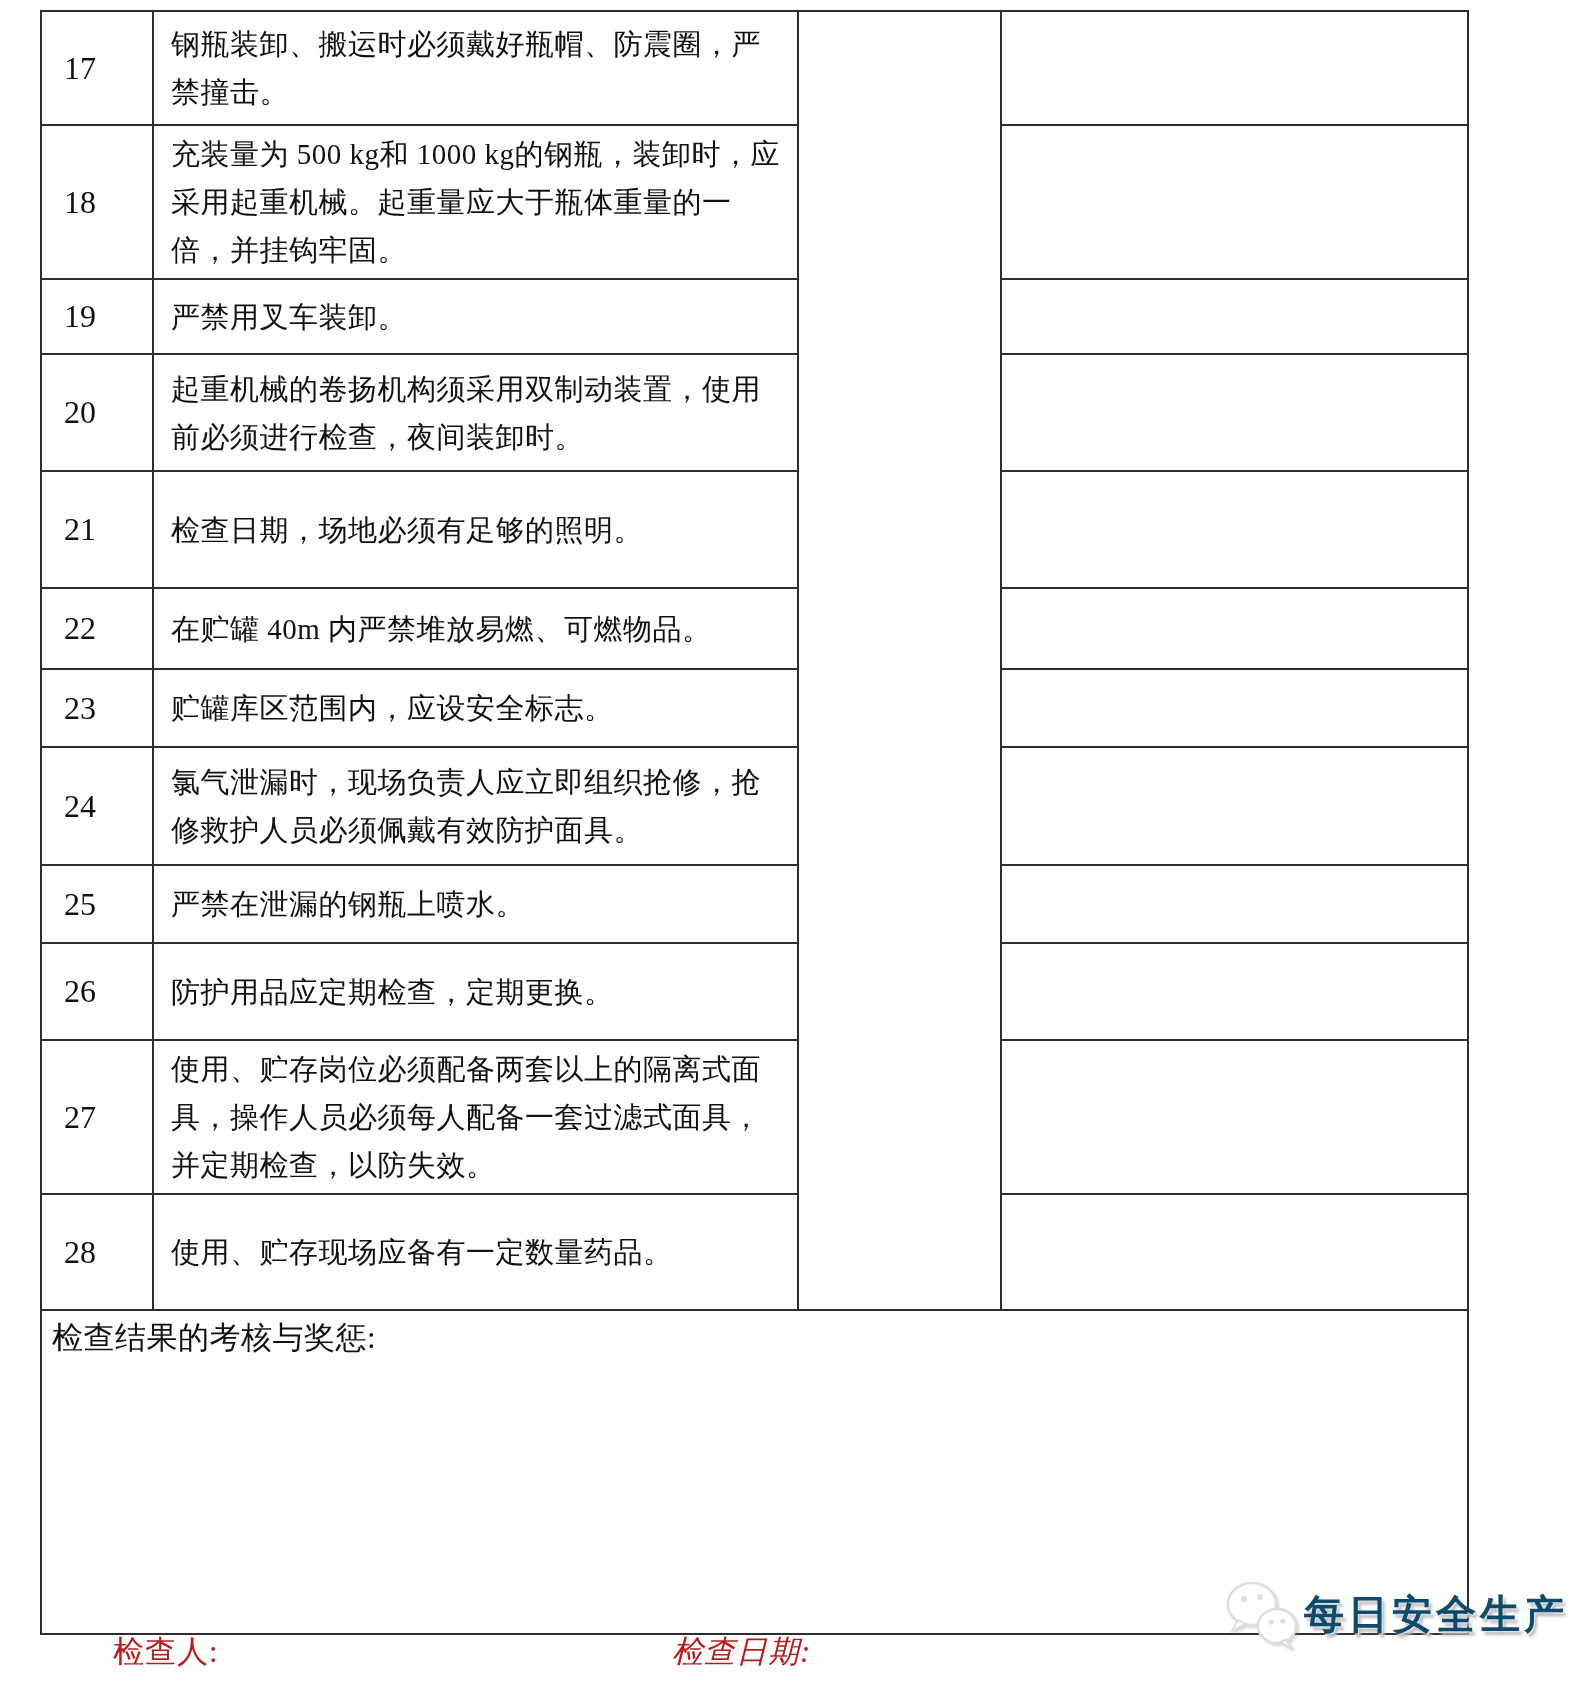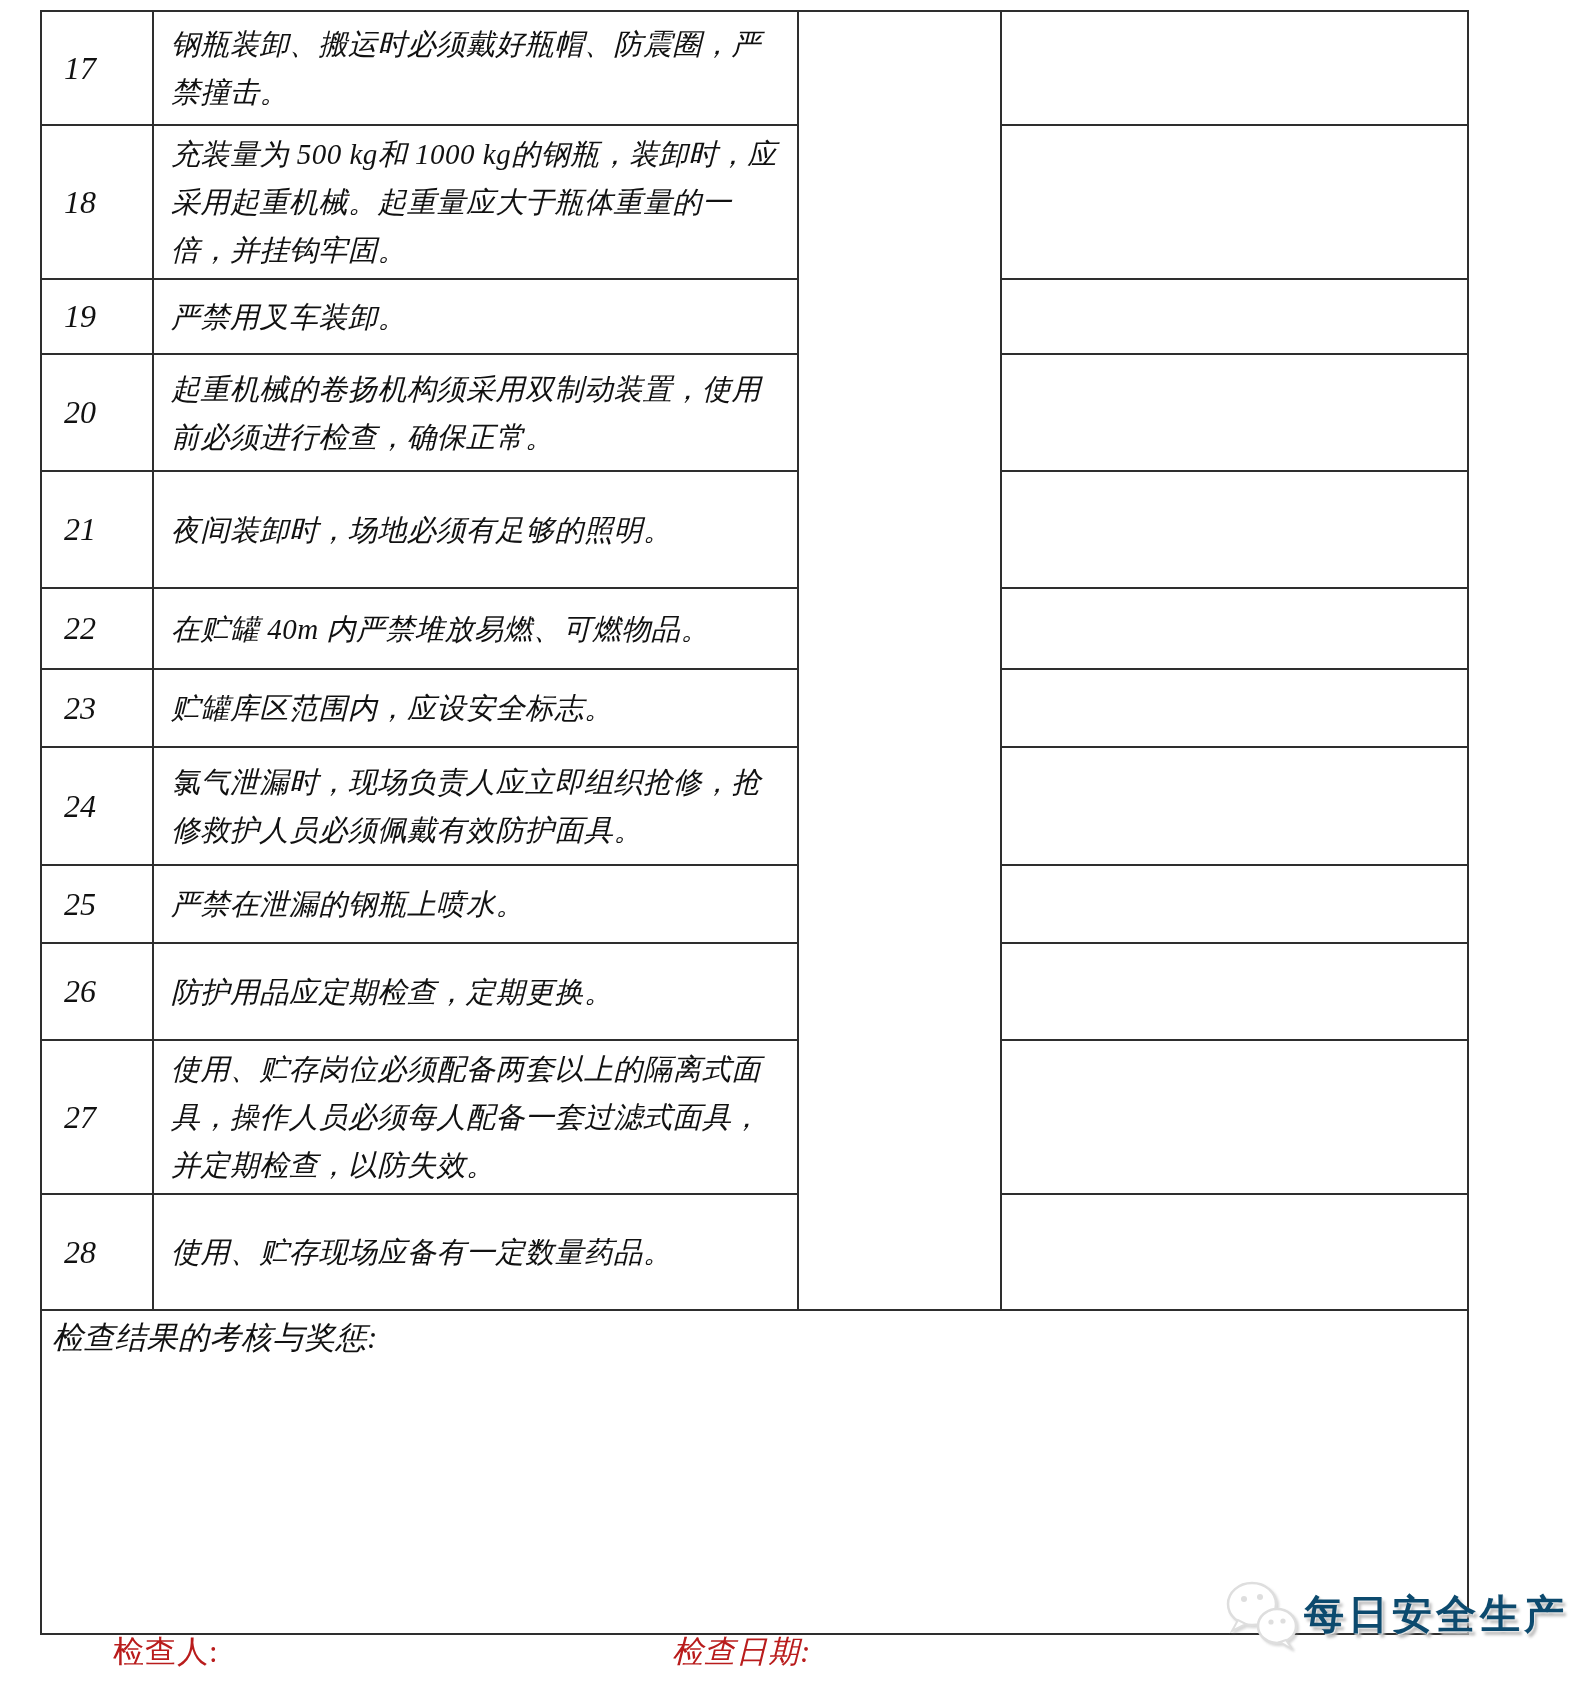--- a/index.html
+++ b/index.html
@@ -13,21 +13,20 @@
     font-family: "Liberation Serif", "DejaVu Serif", serif;
     color: #111111;
   }
   table.checklist {
     position: absolute;
     left: 40px;
     top: 10px;
     width: 1427px;
     border-collapse: collapse;
     table-layout: fixed;
-    font-style: italic;
   }
   table.checklist td {
     border: 2px solid #2e2e2e;
     background: #ffffff;
   }
   td.num-cell {
     font-size: 32px;
     padding-left: 22px;
     vertical-align: middle;
     font-family: "Liberation Serif", "DejaVu Serif", serif;
@@ -102,26 +101,26 @@
         <td class="text-cell">充装量为 500 kg和 1000 kg的钢瓶，装卸时，应采用起重机械。起重量应大于瓶体重量的一倍，并挂钩牢固。</td>
         <td class="right-cell"></td>
       </tr>
       <tr style="height:75px">
         <td class="num-cell">19</td>
         <td class="text-cell">严禁用叉车装卸。</td>
         <td class="right-cell"></td>
       </tr>
       <tr style="height:117px">
         <td class="num-cell">20</td>
-        <td class="text-cell">起重机械的卷扬机构须采用双制动装置，使用前必须进行检查，确保正常。</td>
+        <td class="text-cell">起重机械的卷扬机构须采用双制动装置，使用前必须进行检查，夜间装卸时。</td>
         <td class="right-cell"></td>
       </tr>
       <tr style="height:117px">
         <td class="num-cell">21</td>
-        <td class="text-cell">夜间装卸时，场地必须有足够的照明。</td>
+        <td class="text-cell">检查日期，场地必须有足够的照明。</td>
         <td class="right-cell"></td>
       </tr>
       <tr style="height:81px">
         <td class="num-cell">22</td>
         <td class="text-cell">在贮罐 40m 内严禁堆放易燃、可燃物品。</td>
         <td class="right-cell"></td>
       </tr>
       <tr style="height:78px">
         <td class="num-cell">23</td>
         <td class="text-cell">贮罐库区范围内，应设安全标志。</td>

